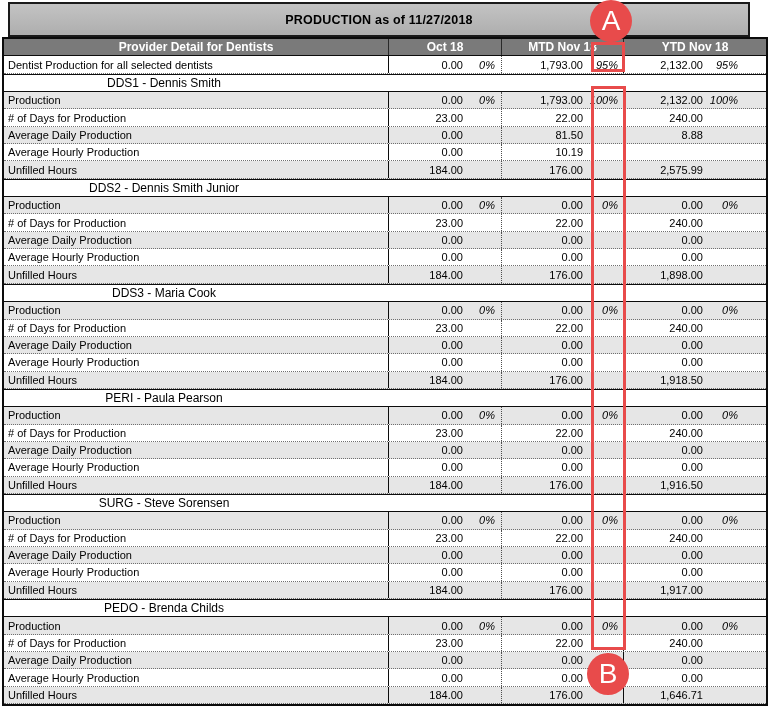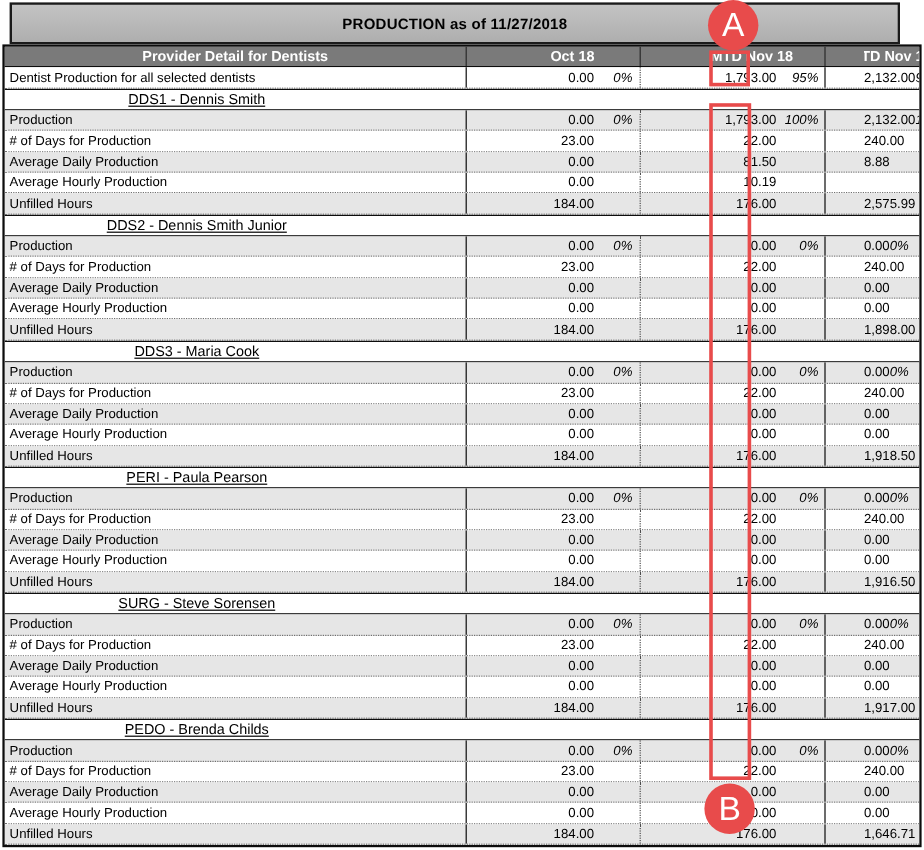--- a/index.html
+++ b/index.html
@@ -14,21 +14,21 @@
     background:linear-gradient(#c3c3c3,#aeaeae);
     display:flex;align-items:center;justify-content:center;
     font-size:12.5px;font-weight:bold;letter-spacing:.2px;
   }
   
   .report{
     position:absolute;left:2px;top:37px;width:766px;height:669px;
     box-sizing:border-box;border:2px solid #0c0c0c;background:#fff;
     display:flex;flex-direction:column;
   }
-  .row{display:grid;grid-template-columns:385px 113px 122px 1fr;flex:1 1 0;min-height:0;gap:32px;}
+  .row{display:grid;grid-template-columns:385px 113px 122px 1fr;flex:1 1 0;min-height:0;}
   .row>div{display:flex;align-items:center;box-sizing:border-box;overflow:hidden;white-space:nowrap;}
   
   .hdr{background:#7a7a7a;color:#fff;font-weight:bold;font-size:12px;border-bottom:1px solid #0c0c0c;}
   .hdr>div{justify-content:center;}
   .hdr .h-provider,.hdr .h-oct,.hdr .h-mtd{border-right:1px solid #2a2a2a;}
   
   .data-row{font-size:11px;border-bottom:1px dotted #6f6f6f;background:#fff;}
   .c-label{padding-left:4px;border-right:1px solid #0c0c0c;}
   .c-oct{border-right:1px dotted #4d4d4d;padding-right:6px;}
   .c-mtd{border-right:1px solid #0c0c0c;padding-right:5px;}
@@ -38,21 +38,21 @@
   .c-oct .pct{width:32px;}
   .c-mtd .pct{width:35px;}
   .c-ytd .pct{width:35px;}
   
   .sec-rows .data-row:nth-child(odd){background:#e6e6e6;}
   
   .section-head{
     background:#fff;border-top:1px solid #0c0c0c;border-bottom:1px solid #0c0c0c;
     font-size:12px;display:flex;align-items:center;flex:1 1 0;min-height:0;
   }
-  .section-head .section-name{display:block;width:320px;text-align:center;text-decoration:underline;}
+  .section-head .section-name{display:block;width:320px;text-align:center;}
   .sec{display:contents;}
   .sec-rows{display:contents;}
   
   .hl-box{position:absolute;box-sizing:border-box;border:3px solid #e84b4b;z-index:4;}
   .hl-a{left:591px;top:42px;width:34px;height:30px;}
   .hl-col{left:591px;top:86px;width:35px;height:564px;}
   .marker{
     position:absolute;width:42px;height:42px;border-radius:50%;background:#e84b4b;
     color:#fff;display:flex;align-items:center;justify-content:center;
     font-size:28px;font-weight:normal;z-index:6;

